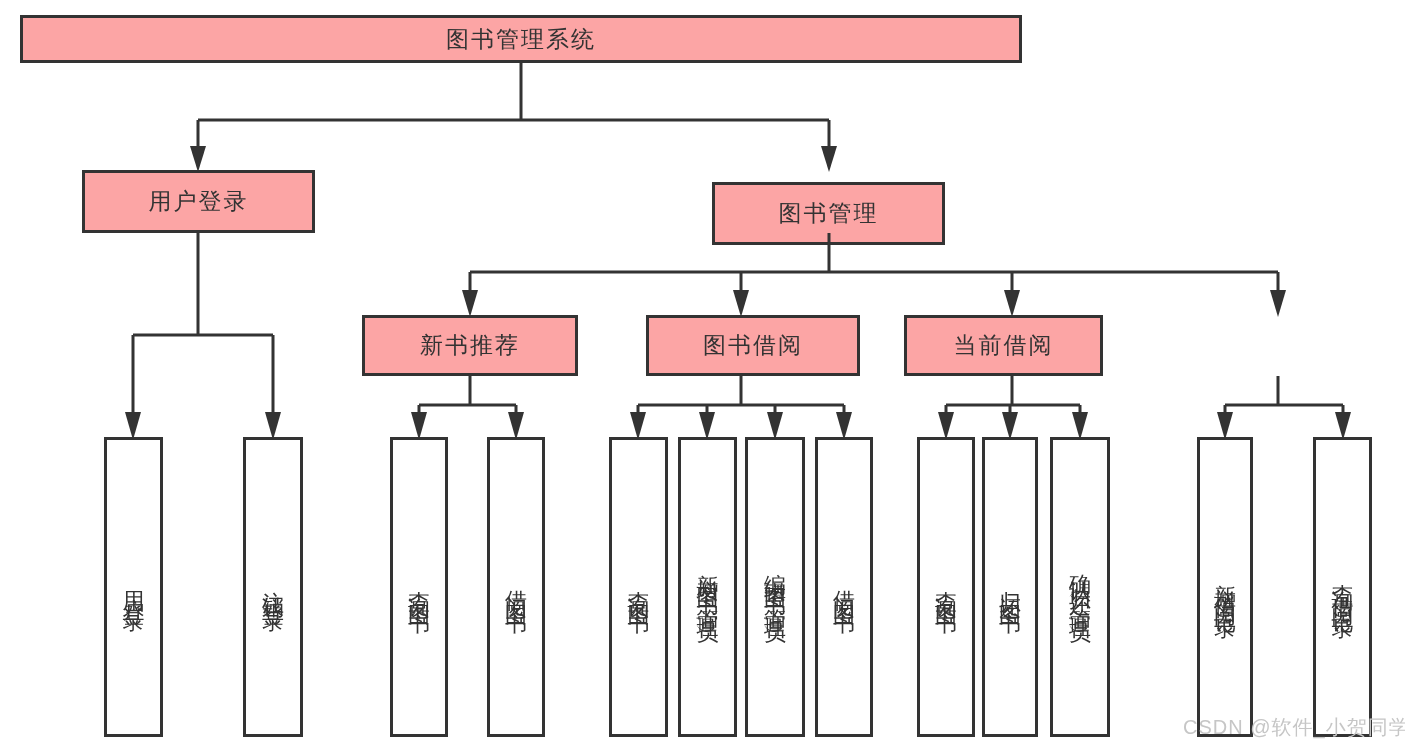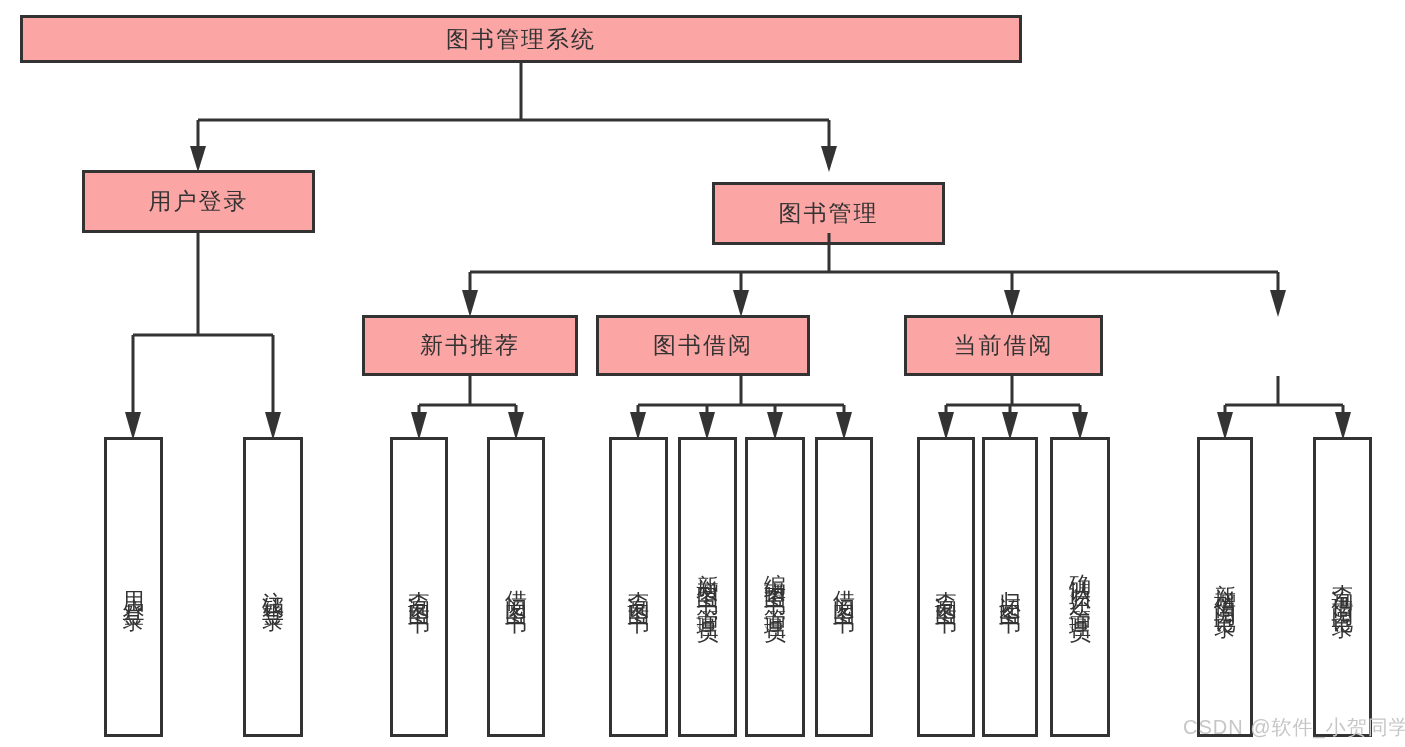--- a/index.html
+++ b/index.html
@@ -88,21 +88,21 @@
   <div class="hbox" style="left:82px; top:170px; width:233px; height:63px;">
     <span>用户登录</span>
   </div>
   <div class="hbox" style="left:712px; top:182px; width:233px; height:63px;">
     <span>图书管理</span>
   </div>
 
   <div class="hbox" style="left:362px; top:315px; width:216px; height:61px;">
     <span>新书推荐</span>
   </div>
-  <div class="hbox" style="left:596px; top:315px; width:214px; height:61px;">
+  <div class="hbox" style="left:646px; top:315px; width:214px; height:61px;">
     <span>图书借阅</span>
   </div>
   <div class="hbox" style="left:904px; top:315px; width:199px; height:61px;">
     <span>当前借阅</span>
   </div>
 
   <div class="vbox" style="left:104px; width:59px;">
     <span>用户登录</span>
   </div>
   <div class="vbox" style="left:243px; width:60px;">

